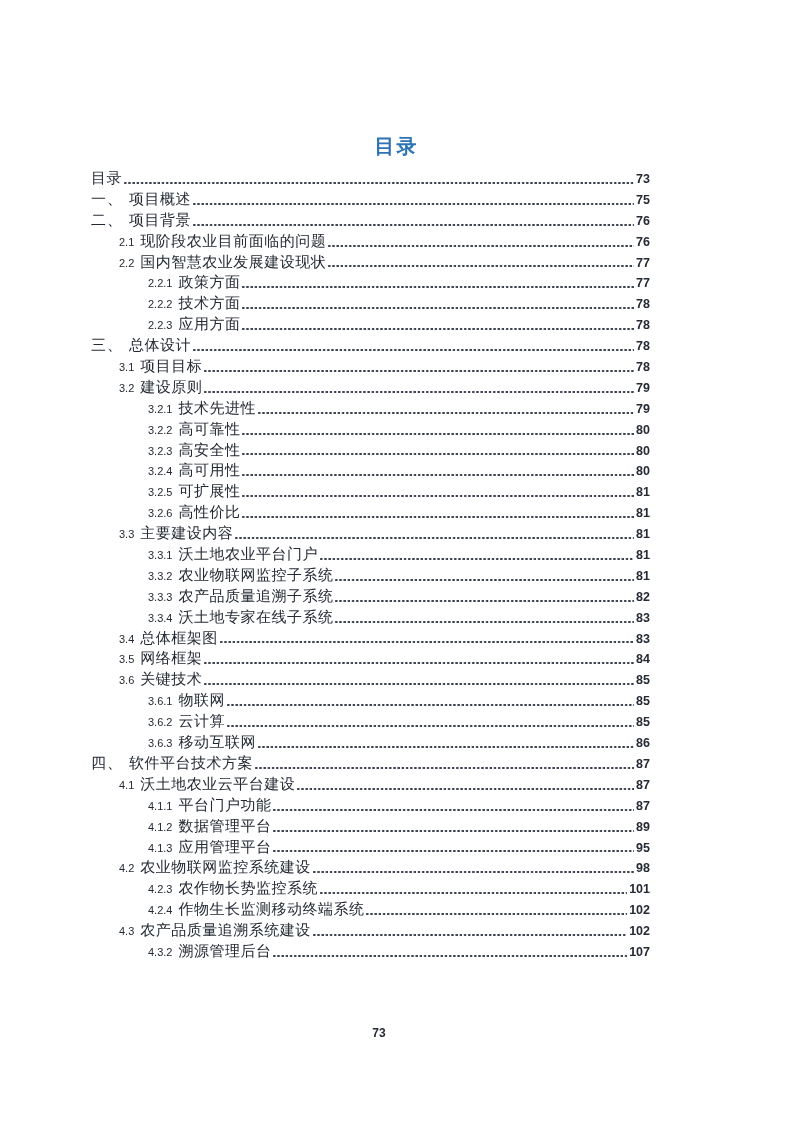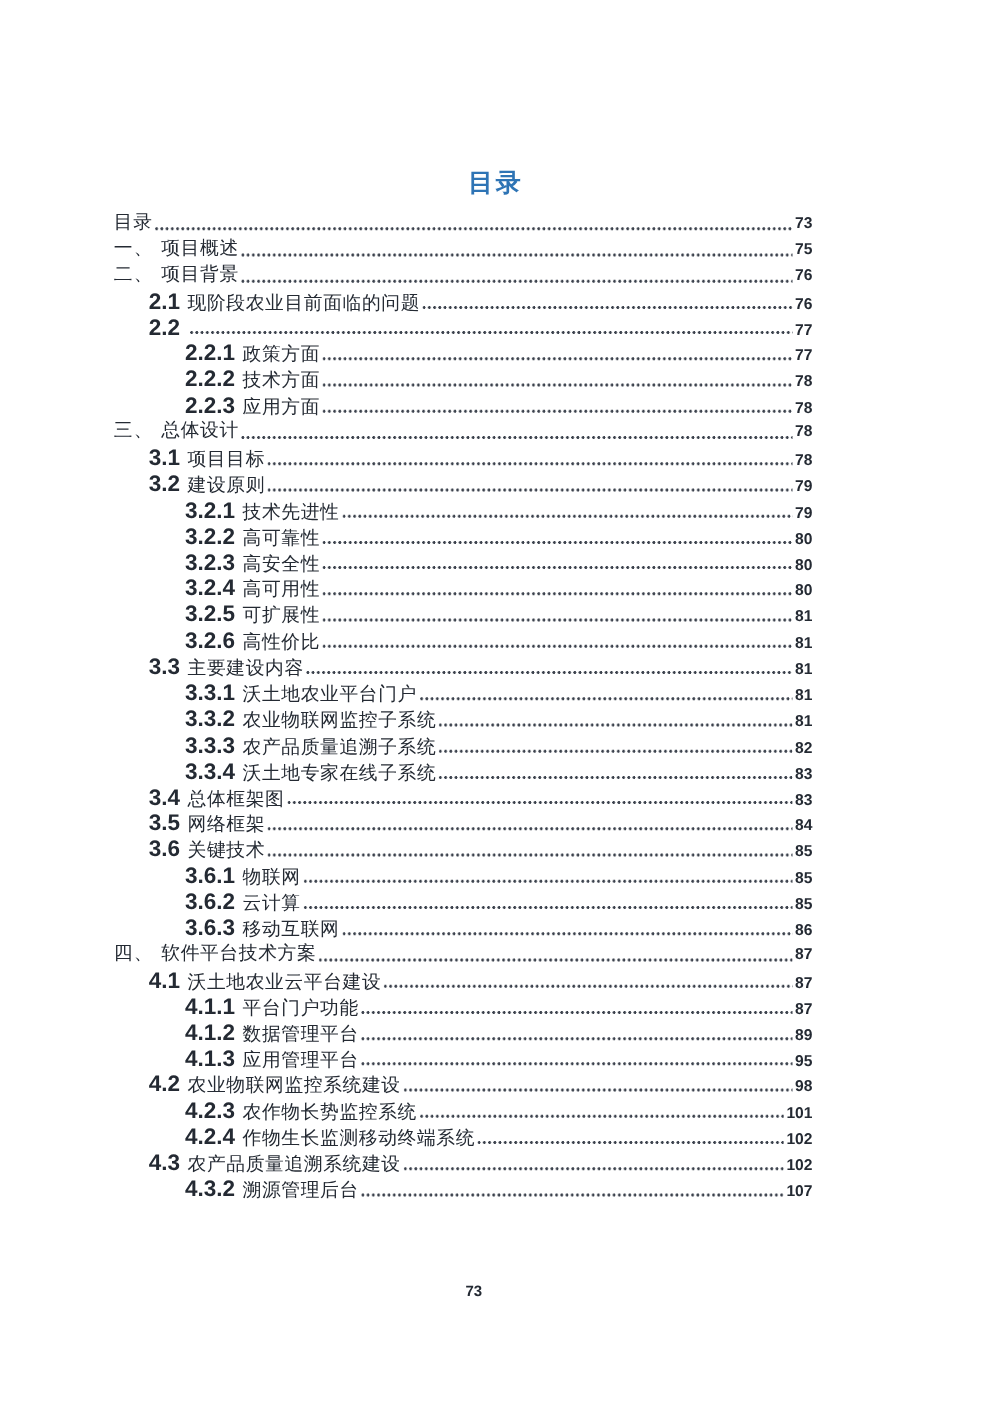--- a/index.html
+++ b/index.html
@@ -27,22 +27,22 @@
   }
   .toc-row{
     display:flex;
     align-items:baseline;
     height:20.9px;
     line-height:20.9px;
     white-space:nowrap;
     cursor:pointer;
   }
   .toc-row .num{
-    font-weight:700;
-    font-size:18px;
+    font-weight:400;
+    font-size:11px;
     margin-right:6px;
   }
   .toc-row.lvl0 .num{
     font-weight:400;
     font-size:15px;
     min-width:28px;
     letter-spacing:1px;
   }
   .toc-row.lvl1{padding-left:28px;}
   .toc-row.lvl2{padding-left:57px;}
@@ -98,20 +98,21 @@
         <span class="pg">76</span>
       </div>
       <div class="toc-row lvl1">
         <span class="num">2.1</span>
         <span class="label">现阶段农业目前面临的问题</span>
         <span class="dots"></span>
         <span class="pg">76</span>
       </div>
       <div class="toc-row lvl1">
         <span class="num">2.2</span>
+        <span class="label">国内智慧农业发展建设现状</span>
         <span class="dots"></span>
         <span class="pg">77</span>
       </div>
       <div class="toc-row lvl2">
         <span class="num">2.2.1</span>
         <span class="label">政策方面</span>
         <span class="dots"></span>
         <span class="pg">77</span>
       </div>
       <div class="toc-row lvl2">

